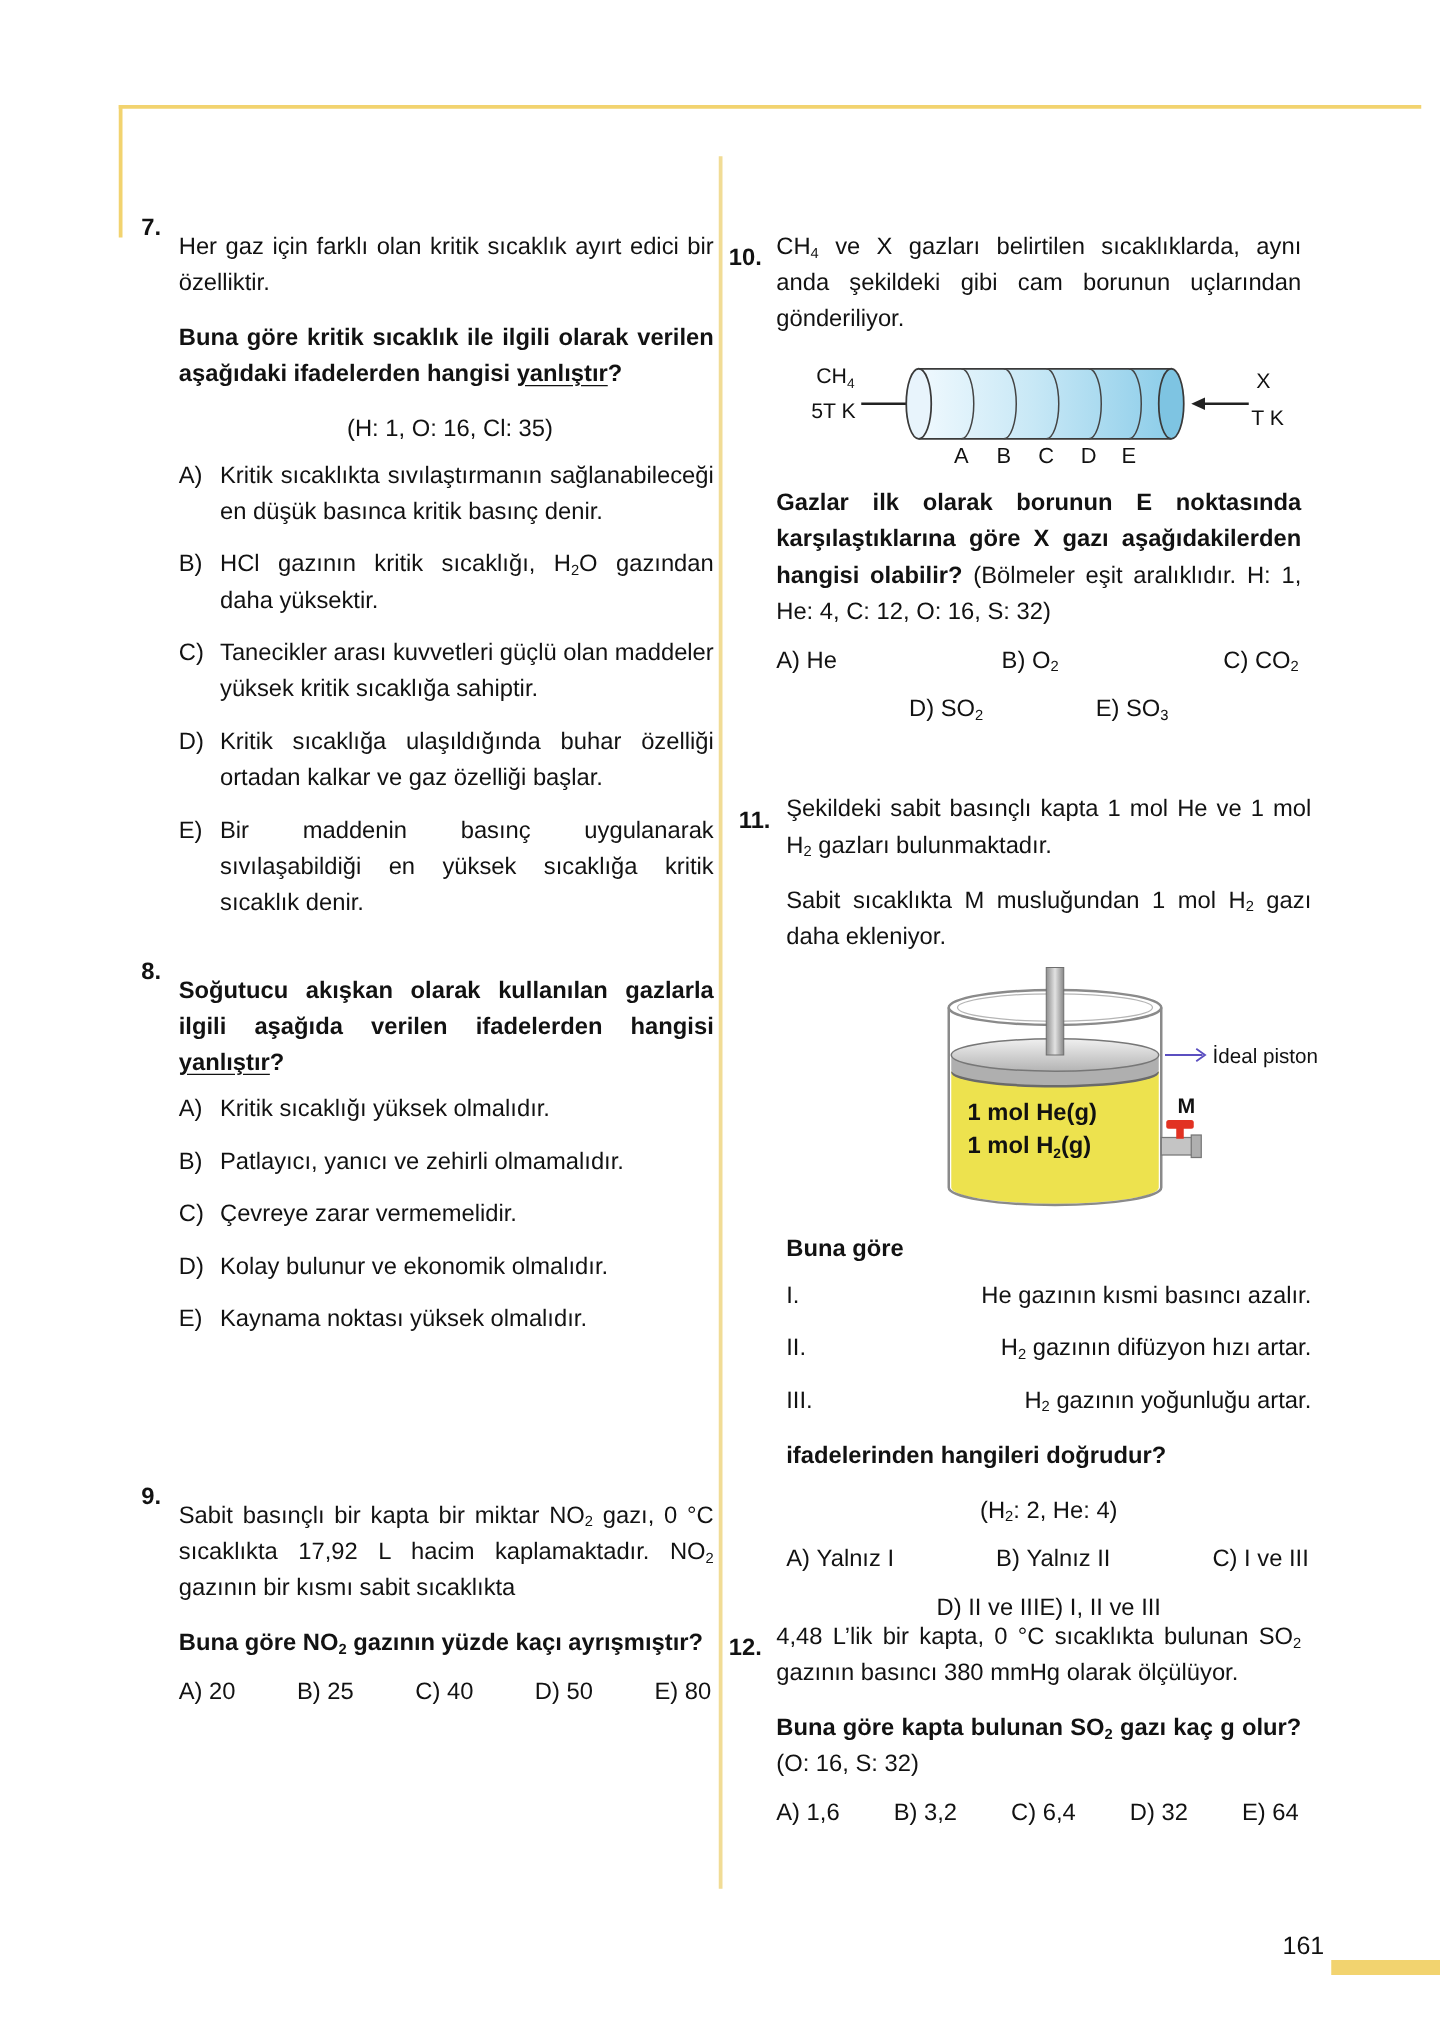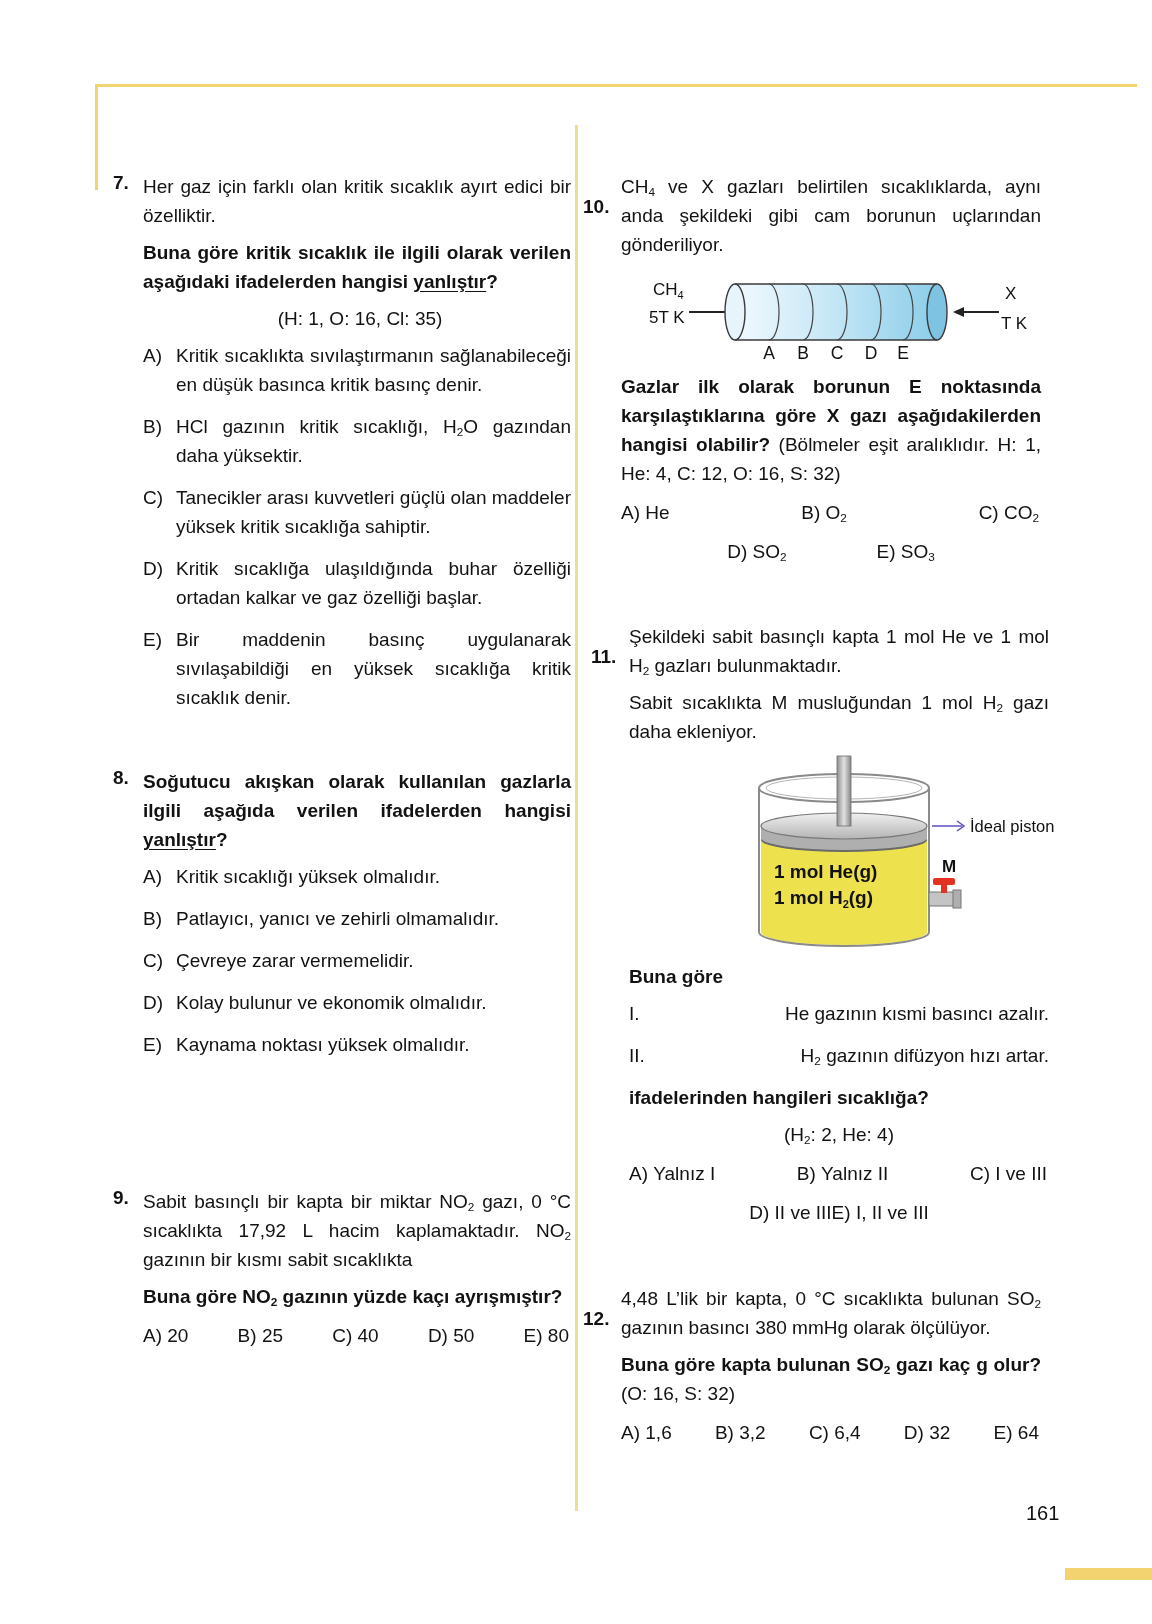--- a/index.html
+++ b/index.html
@@ -6,27 +6,27 @@
   .page{
     position:relative;width:1152px;height:1624px;background:#fff;overflow:hidden;
     font-family:"Liberation Sans","DejaVu Sans",sans-serif;
     font-size:19px;line-height:29px;color:#121212;
   }
   .rule{position:absolute;background:var(--accent,#F2D36F);}
   #top-rule{left:95px;top:84px;width:1042px;height:3px;}
   #left-accent{left:95px;top:84px;width:3px;height:106px;}
   #col-divider{left:575px;top:125px;width:3px;height:1386px;background:var(--divider,#F1DC95);}
   #footer-bar{left:1065px;top:1568px;width:87px;height:12px;}
-  #page-number{position:absolute;left:1026px;top:1501px;font-size:20px;line-height:24px;color:#111;}
+  #page-number{position:absolute;left:1026px;top:1545px;font-size:20px;line-height:24px;color:#111;}
 
   .q{position:absolute;width:458px;display:flex;}
   .qnum{font-weight:700;flex:0 0 30px;}
   .q-right .qnum{flex:0 0 38px;margin-top:24px;}
   .qbody{flex:1;min-width:0;}
-  .para{margin:4px 0 8px 0;text-align:justify;}
+  .para{margin:15px 0 8px 0;text-align:justify;}
   .given{padding-left:6px;text-align:center;}
   .b{font-weight:700;}
   .u{text-decoration:underline;text-underline-offset:3px;}
   .s{font-size:0.62em;position:relative;bottom:-0.28em;line-height:0;}
 
   .opts{margin-top:4px;}
   .opt{display:flex;margin-bottom:13px;}
   .opt-letter{flex:0 0 33px;}
   .opt-text{flex:1;text-align:justify;}
   .romans .opt{margin-bottom:13px;}
@@ -228,22 +228,26 @@
       <p class="para"><span class="b">Buna göre</span></p>
       <div class="opts romans">
           <div class="opt">
             <span class="opt-letter">I.</span>
             <span class="opt-text"><span>He gazının kısmi basıncı azalır.</span></span>
           </div>
           <div class="opt">
             <span class="opt-letter">II.</span>
             <span class="opt-text"><span>H</span><span class="s">2</span><span> gazının difüzyon hızı artar.</span></span>
           </div>
-        </div>
-      <p class="para"><span class="b">ifadelerinden hangileri sıcaklığa?</span></p>
+          <div class="opt">
+            <span class="opt-letter">III.</span>
+            <span class="opt-text"><span>H</span><span class="s">2</span><span> gazının yoğunluğu artar.</span></span>
+          </div>
+        </div>
+      <p class="para"><span class="b">ifadelerinden hangileri doğrudur?</span></p>
       <p class="para given" style="padding-left:0;"><span>(H</span><span class="s">2</span><span>: 2, He: 4)</span></p>
       <div class="optrow spread">
           <span class="opt-inline"><span>A)&nbsp;</span><span><span>Yalnız I</span></span></span>
           <span class="opt-inline"><span>B)&nbsp;</span><span><span>Yalnız II</span></span></span>
           <span class="opt-inline"><span>C)&nbsp;</span><span><span>I ve III</span></span></span>
         </div>
       <div class="optrow center gap55">
           <span class="opt-inline"><span>D)&nbsp;</span><span><span>II ve III</span></span></span>
           <span class="opt-inline"><span>E)&nbsp;</span><span><span>I, II ve III</span></span></span>
         </div>

